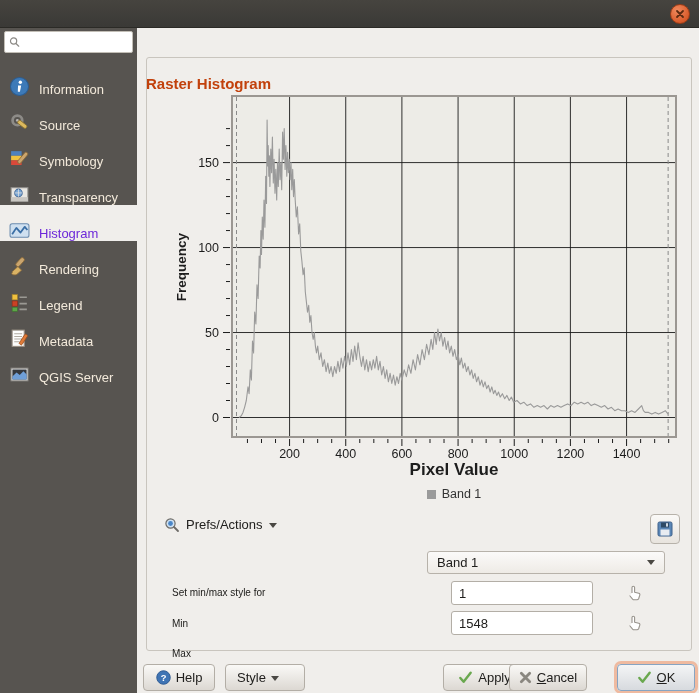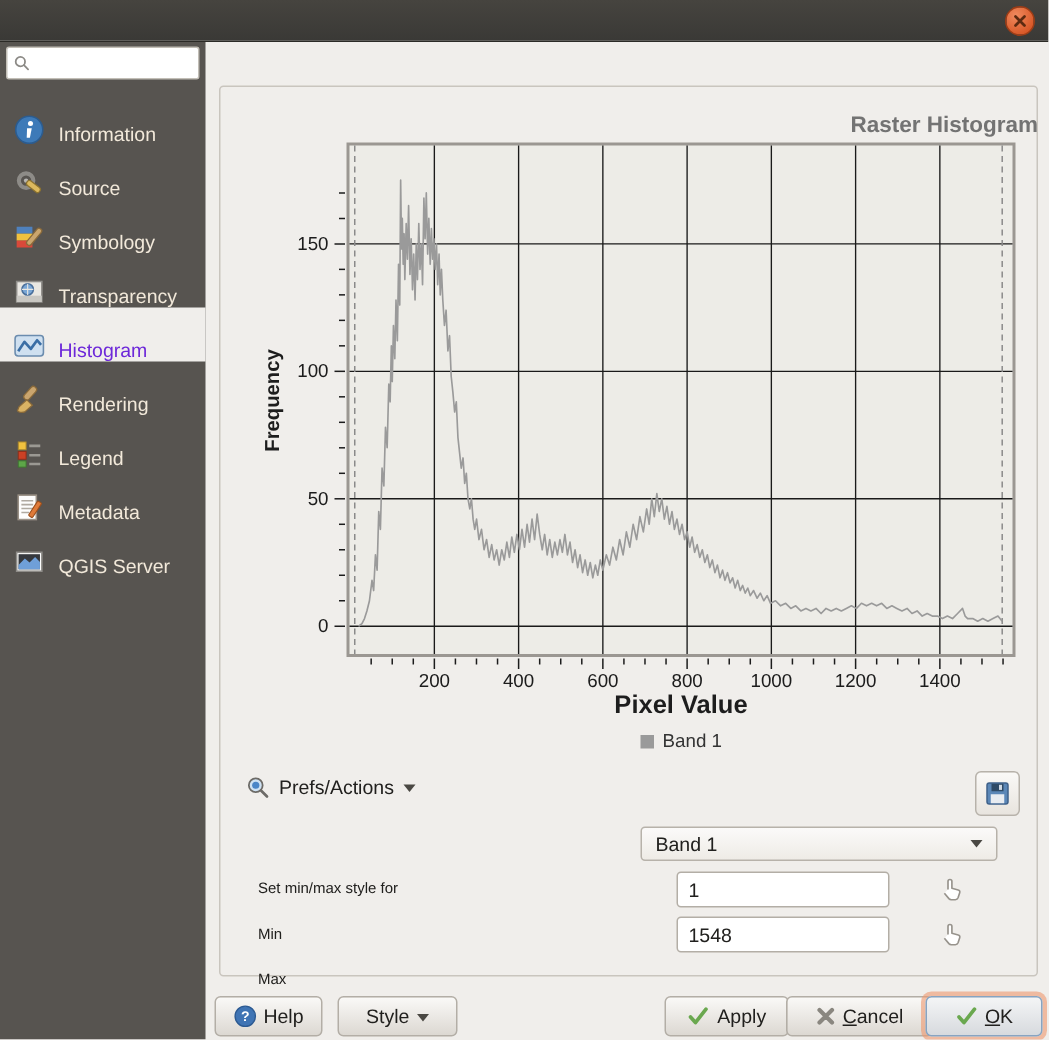--- a/index.html
+++ b/index.html
@@ -36,22 +36,22 @@
     color:#f2e9da;font-size:13px;cursor:pointer;
   }
   .side-item.selected{background:#f0eeeb;color:#6d28d9;}
   .side-item .icon{width:22px;height:22px;display:flex;align-items:center;justify-content:center;flex:none;}
   
   .content-frame{
     position:absolute;left:146px;top:57px;width:546px;height:594px;
     border:1px solid #c9c5be;border-radius:3px;box-sizing:border-box;
   }
   .chart-title{
-    position:absolute;left:146px;top:75px;width:546px;text-align:right;
-    font-size:15px;font-weight:bold;color:#737373;
+    position:absolute;left:146px;top:75px;width:546px;text-align:left;
+    font-size:15px;font-weight:bold;color:#c2410c;
   }
   #chart-svg{position:absolute;left:159px;top:92px;}
   .xaxis-label{
     position:absolute;left:232px;top:460px;width:444px;text-align:center;
     font-weight:bold;font-size:17px;color:#1d1d1d;
   }
   .chart-legend{
     position:absolute;left:232px;top:487px;width:444px;
     display:flex;align-items:center;justify-content:center;gap:6px;font-size:12.5px;color:#333;
   }
@@ -81,23 +81,23 @@
   }
   .hand-icon{position:absolute;left:626px;width:18px;height:18px;cursor:pointer;}
   
   .footer-btn{
     position:absolute;top:664px;height:27px;box-sizing:border-box;cursor:pointer;
     background:linear-gradient(#faf9f7,#dcd8d2);border:1px solid #b3aea6;border-radius:4px;
     display:flex;align-items:center;justify-content:center;gap:5px;
     font-size:13px;color:#21201e;font-family:inherit;
   }
   #help-btn{left:143px;width:72px;}
-  #style-btn{left:225px;width:80px;justify-content:center;padding:0 11px;}
+  #style-btn{left:225px;width:80px;justify-content:flex-start;padding:0 11px;}
   #apply-btn{left:443px;width:83px;}
-  #cancel-btn{left:524px;width:98px;}
+  #cancel-btn{left:509px;width:78px;}
   #ok-btn{
     left:617px;width:78px;border:1px solid #87a4c2;
     box-shadow:0 0 0 3px rgba(238,152,110,0.6);
     background:linear-gradient(#f4f5f6,#d7dade);
   }
   u{text-decoration:underline;}
 </style>
 </head>
 <body>
 

